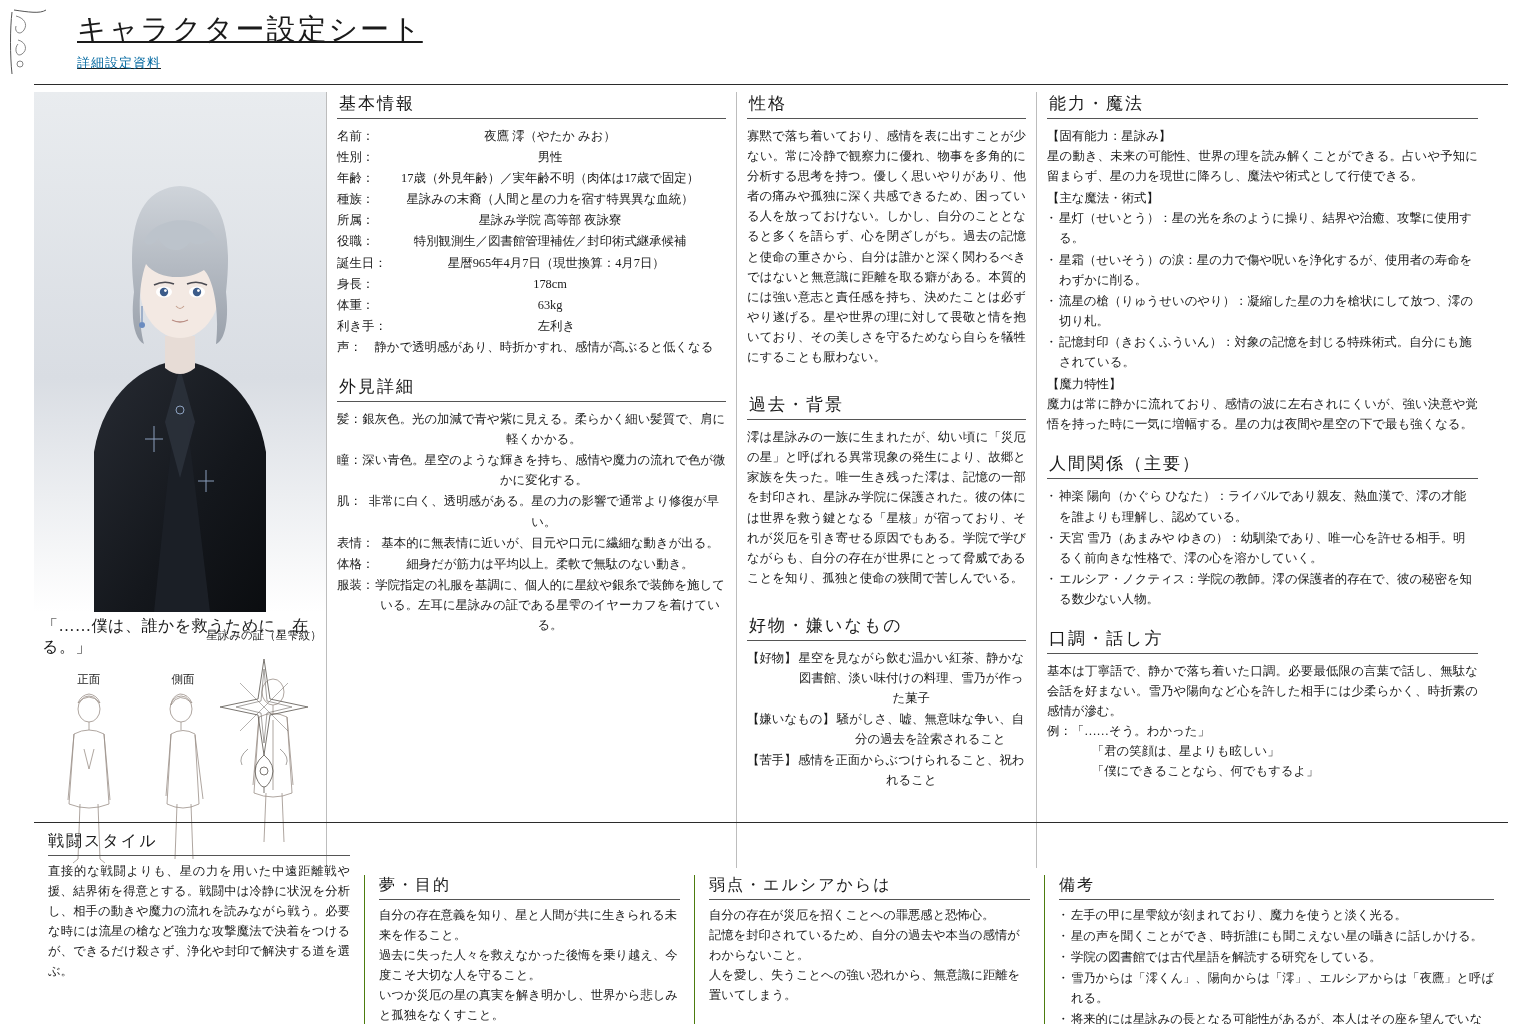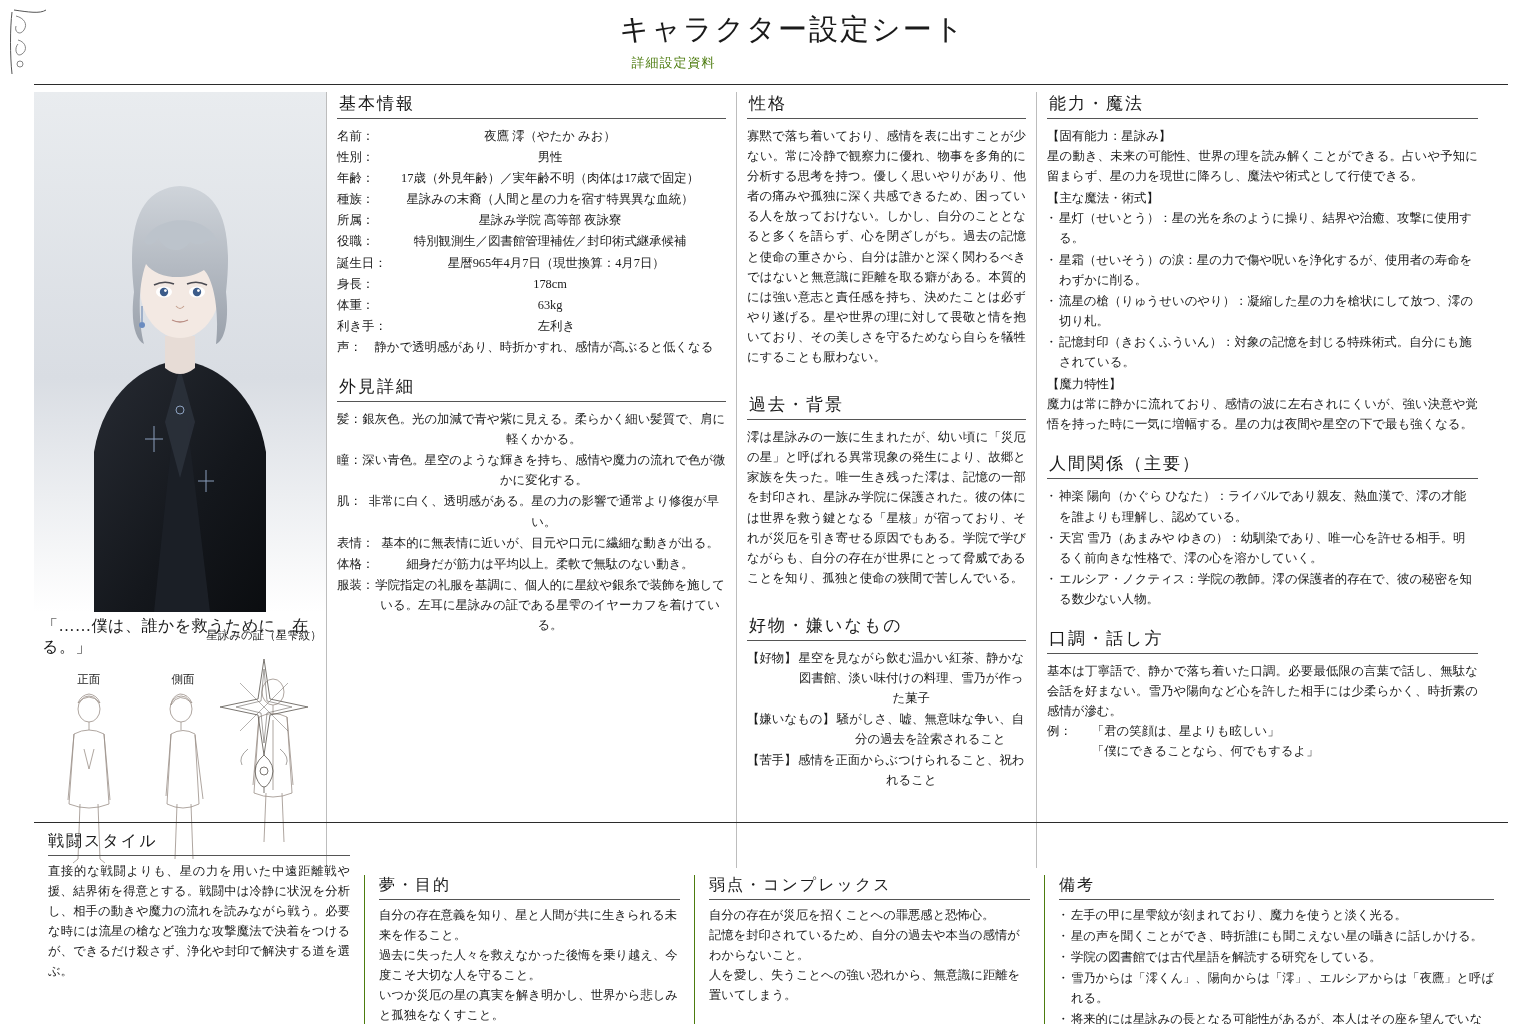--- a/index.html
+++ b/index.html
@@ -14,36 +14,36 @@
   }
   .sheet { position:relative; width:1536px; height:1024px; padding:0; }
 
   
   .header {
     position:relative;
     height:78px;
     padding:10px 28px 0 69px;
     display:flex;
     align-items:flex-start;
-    justify-content:center;
+    justify-content:flex-start;
+    text-decoration:underline;
   }
   .title-block { padding-left:8px; }
   .main-title {
     font-size:29px;
     letter-spacing:2px;
     font-weight:normal;
     margin:4px 0 0 0;
     line-height:1.1;
   }
   .sub-title {
     font-size:13px;
     margin-top:8px;
     letter-spacing:1px;
-    color:#4d7c0f;
-    margin-left:12px;
+    color:#0369a1;
   }
   .header-meta {
     display:flex;
     gap:36px;
     font-size:13px;
     padding-top:22px;
     padding-right:10px;
     color:#1a1a1a;
   }
   .header-rule {
@@ -428,20 +428,21 @@
         </div>
       </div>
 
       <div class="sec" style="margin-top:14px;">
         <h2 class="sec-head">口調・話し方</h2>
         <div class="sec-body">
           <div class="para">基本は丁寧語で、静かで落ち着いた口調。必要最低限の言葉で話し、無駄な会話を好まない。雪乃や陽向など心を許した相手には少柔らかく、時折素の感情が滲む。</div>
           <div style="display:flex;">
             <span class="nowrap">例：</span>
             <span style="flex:1">
+              <span style="display:block">「……そう。わかった」</span>
               <span style="display:block; padding-left:20px;">「君の笑顔は、星よりも眩しい」</span>
               <span style="display:block; padding-left:20px;">「僕にできることなら、何でもするよ」</span>
             </span>
           </div>
         </div>
       </div>
     </div>
   </div>
 
   <div class="bottom">
@@ -453,21 +454,21 @@
     <div class="bcol">
       <h2 class="b-head">夢・目的</h2>
       <div class="b-body">
         <div>自分の存在意義を知り、星と人間が共に生きられる未来を作ること。</div>
         <div>過去に失った人々を救えなかった後悔を乗り越え、今度こそ大切な人を守ること。</div>
         <div>いつか災厄の星の真実を解き明かし、世界から悲しみと孤独をなくすこと。</div>
       </div>
     </div>
 
     <div class="bcol">
-      <h2 class="b-head">弱点・コンプレックス</h2>
+      <h2 class="b-head">弱点・エルシアからは</h2>
       <div class="b-body">
         <div>自分の存在が災厄を招くことへの罪悪感と恐怖心。</div>
         <div>記憶を封印されているため、自分の過去や本当の感情がわからないこと。</div>
         <div>人を愛し、失うことへの強い恐れから、無意識に距離を置いてしまう。</div>
       </div>
     </div>
 
     <div class="bcol">
       <h2 class="b-head">備考</h2>
       <div class="b-body">

